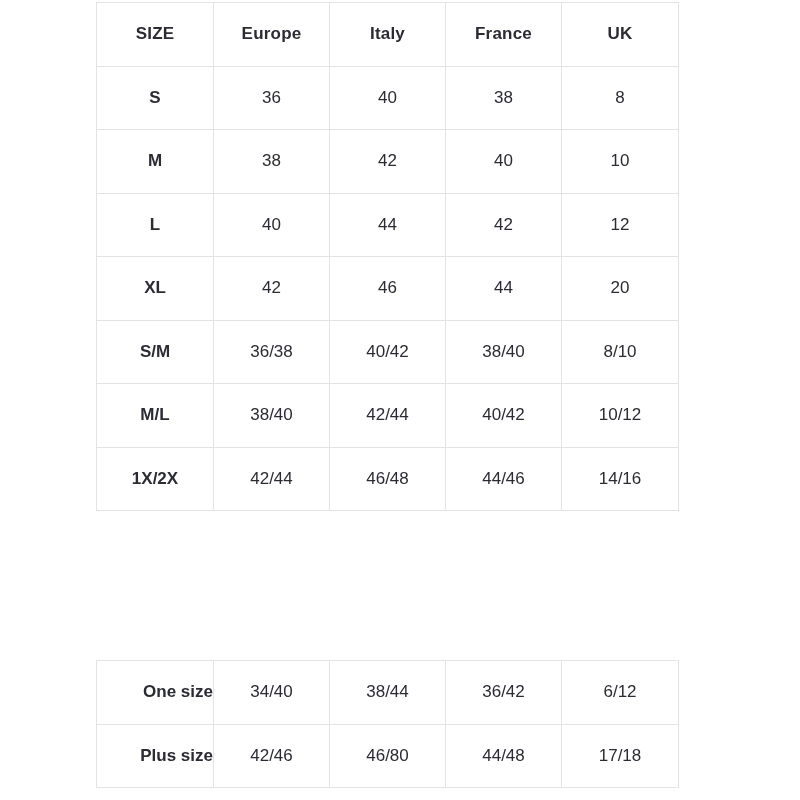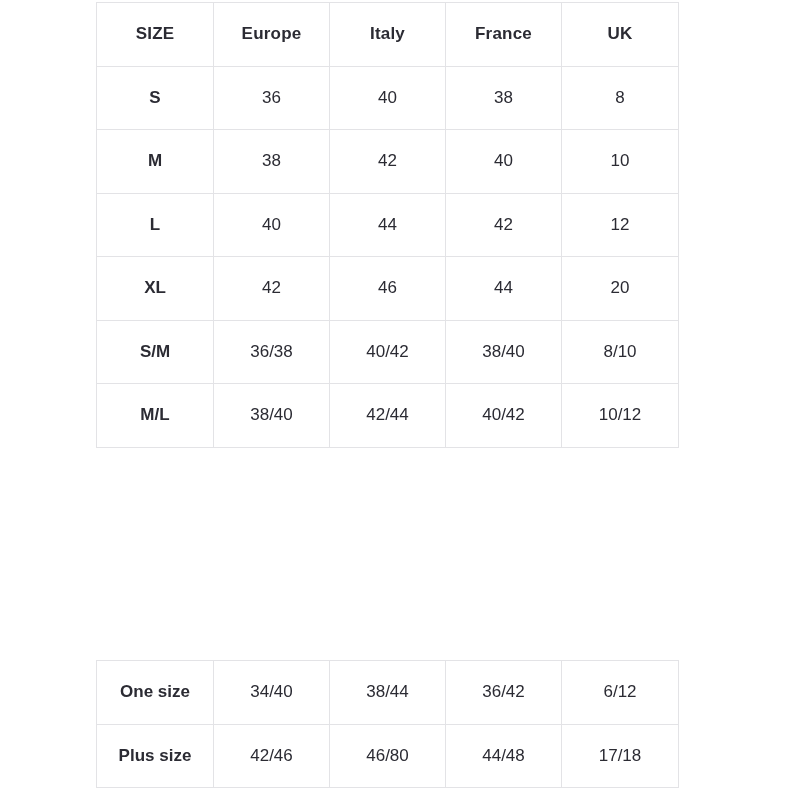--- a/index.html
+++ b/index.html
@@ -56,20 +56,21 @@
     font-size: 17px;
     letter-spacing: 0.2px;
   }
   table.size-table tbody td.rowhead {
     font-weight: 700;
     font-size: 17px;
   }
   #extra-table td.rowhead {
     font-weight: 700;
     font-size: 17px;
+    text-align: right;
   }
   #extra-table td, #extra-table th {
     height: 62.5px;
   }
 </style>
 </head>
 <body>
 
 <div class="page">
 
@@ -127,20 +128,27 @@
           <td>38/40</td>
           <td>8/10</td>
         </tr>
         <tr>
           <td class="rowhead">M/L</td>
           <td>38/40</td>
           <td>42/44</td>
           <td>40/42</td>
           <td>10/12</td>
         </tr>
+        <tr>
+          <td class="rowhead">1X/2X</td>
+          <td>42/44</td>
+          <td>46/48</td>
+          <td>44/46</td>
+          <td>14/16</td>
+        </tr>
       </tbody>
     </table>
   </div>
 
   <div class="table-wrap" id="extra-table-wrap">
     <table class="size-table" id="extra-table">
       <colgroup>
         <col class="c0">
           <col class="c1">
           <col class="c2">

